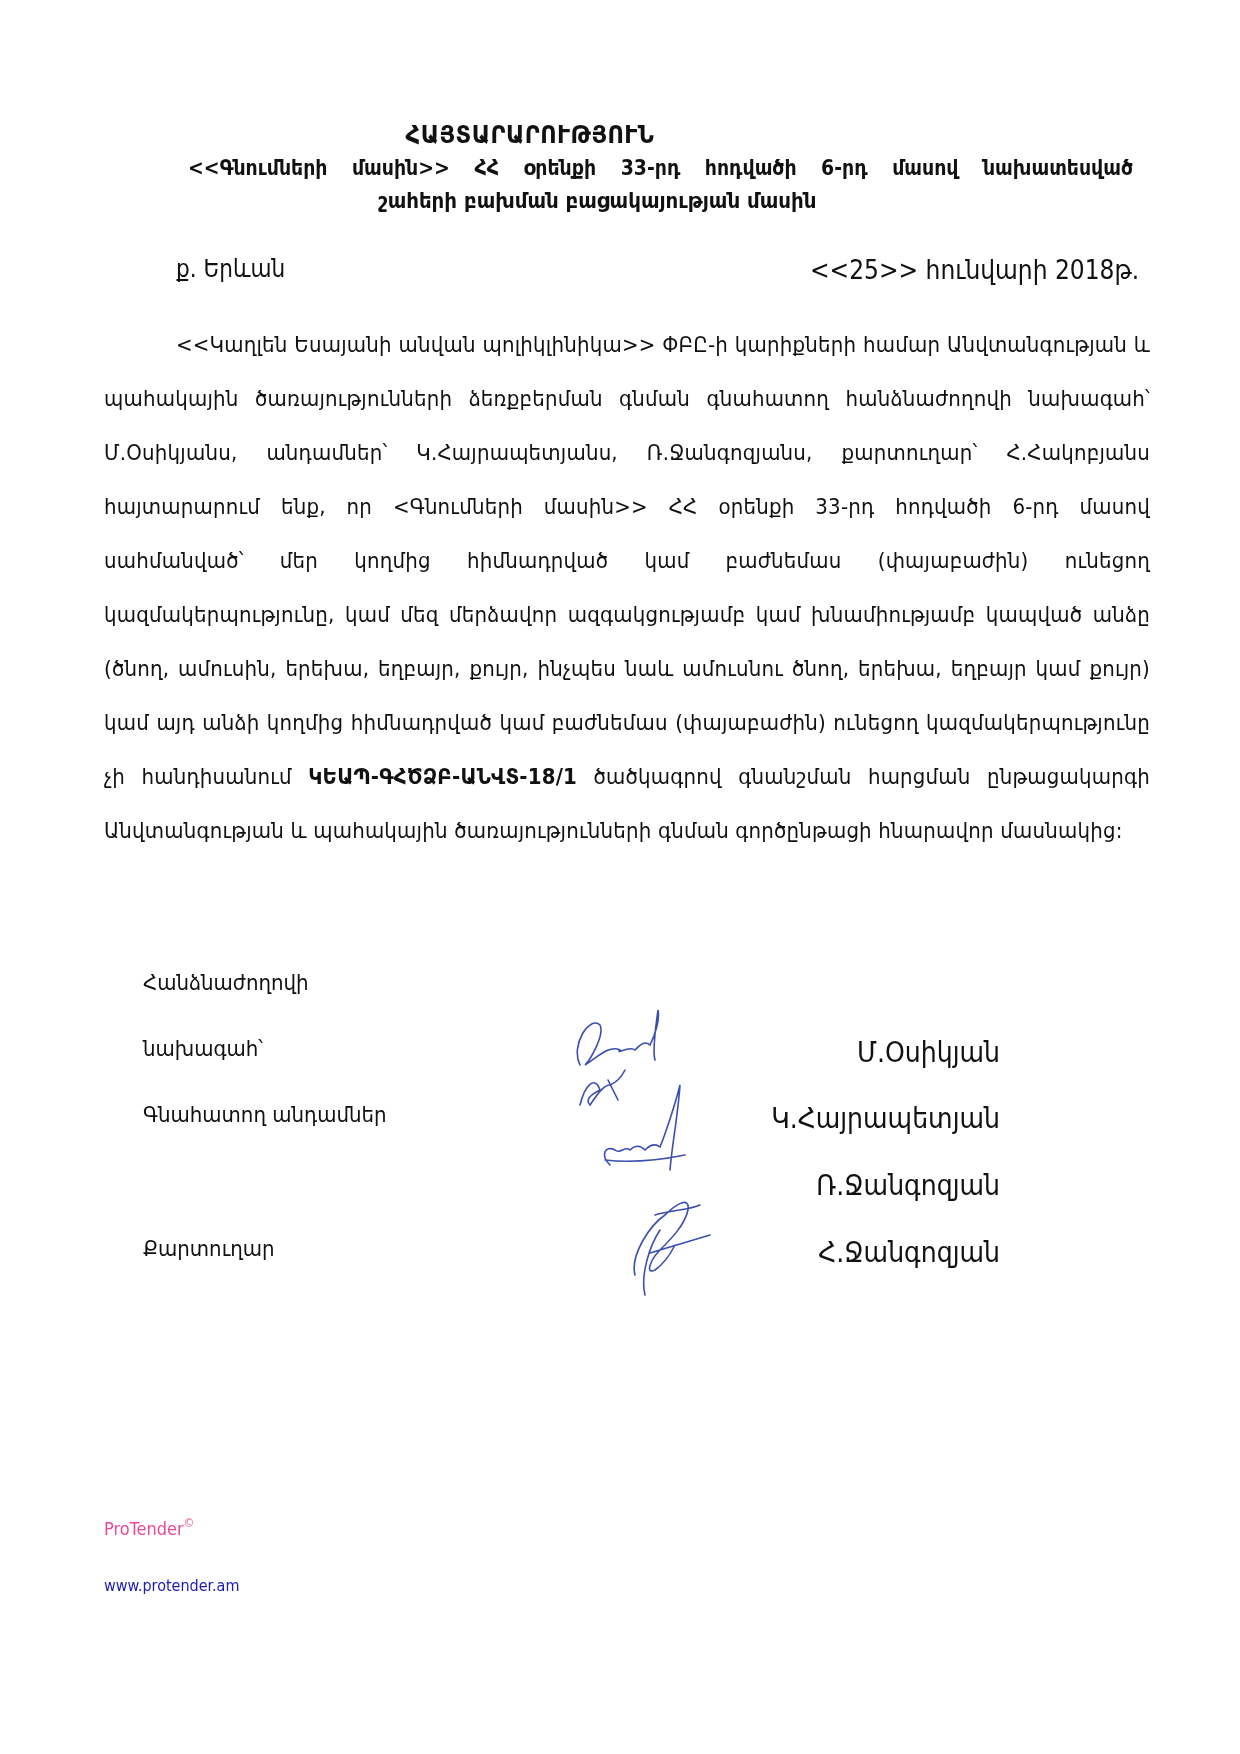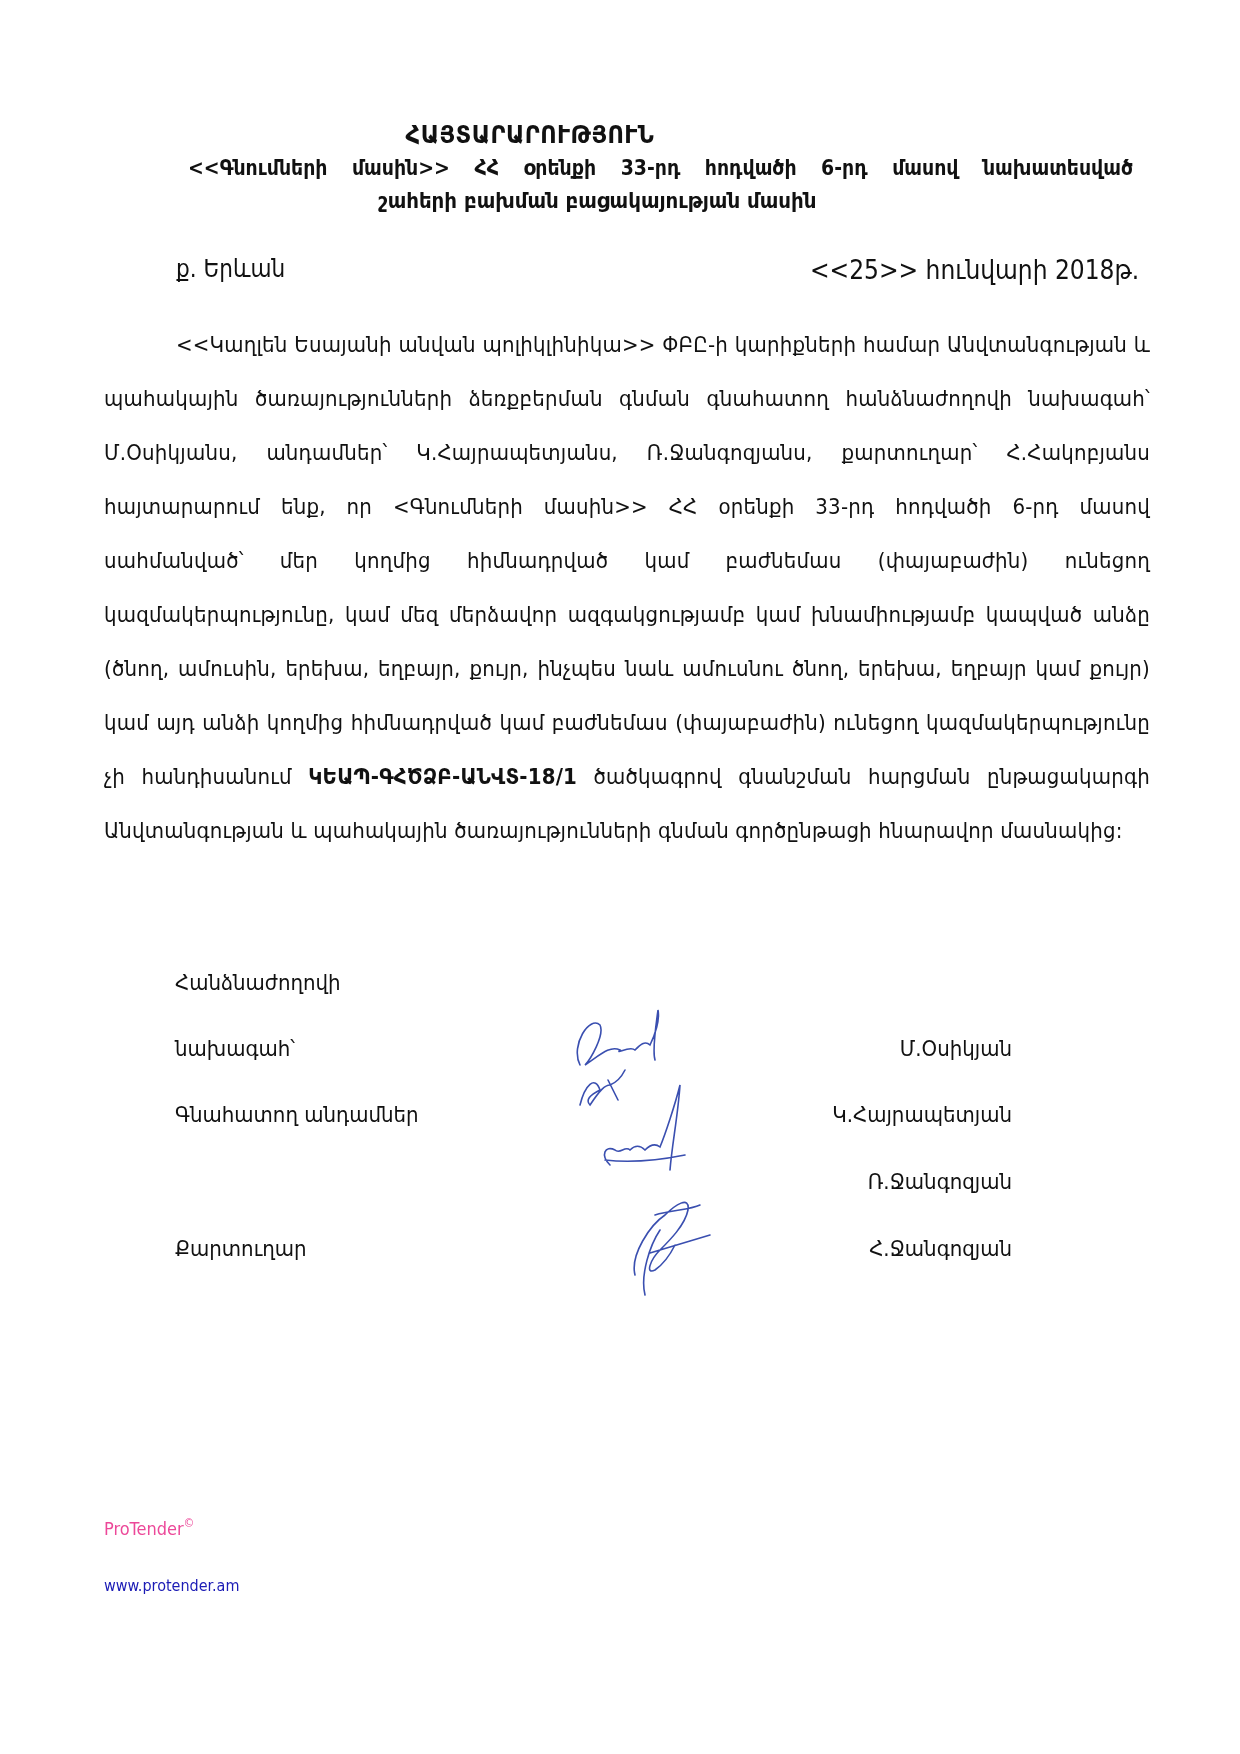--- a/index.html
+++ b/index.html
@@ -7,22 +7,22 @@
          font-family: "DejaVu Sans Condensed", "DejaVu Sans", sans-serif; color: #111; }
   .abs { position: absolute; white-space: nowrap; }
   .title { left: 0; width: 1060px; text-align: center; top: 120px; font-size: 25px; font-weight: bold; letter-spacing: 0.5px; }
   .sub1 { left: 180px; width: 945px; top: 156px; font-size: 21px; font-weight: bold; text-align: justify; text-align-last: justify; margin-left: 8px; }
   .sub2 { left: 378px; top: 188px; font-size: 22px; font-weight: bold; }
   .date-left { left: 176px; top: 255px; font-size: 24px; }
   .date-right { left: 810px; top: 255px; font-size: 26px; }
   .para { left: 104px; width: 1046px; top: 318px; font-size: 22px; line-height: 54px;
           text-align: justify; text-indent: 72px; white-space: normal; letter-spacing: 0.2px; }
   .para b { font-weight: bold; }
-  .sig-label { left: 143px; font-size: 22px; margin-left: 32px; }
-  .sig-name { right: 228px; font-size: 22px; }
+  .sig-label { left: 143px; font-size: 22px; }
+  .sig-name { right: 240px; font-size: 28px; }
   .signatures { left: 560px; top: 1005px; width: 180px; height: 300px; }
   .footer-brand { left: 104px; top: 1516px; font-size: 18px; color: #ec4899; }
   .footer-brand sup { font-size: 12px; vertical-align: 8px; }
   .footer-url { left: 104px; top: 1576px; font-size: 16px; color: #1b1bb5; }
 </style>
 </head>
 <body>
 
 <div class="abs title">ՀԱՅՏԱՐԱՐՈՒԹՅՈՒՆ</div>
 <div class="abs sub1">&lt;&lt;Գնումների մասին&gt;&gt; ՀՀ օրենքի 33-րդ հոդվածի 6-րդ մասով նախատեսված</div>

